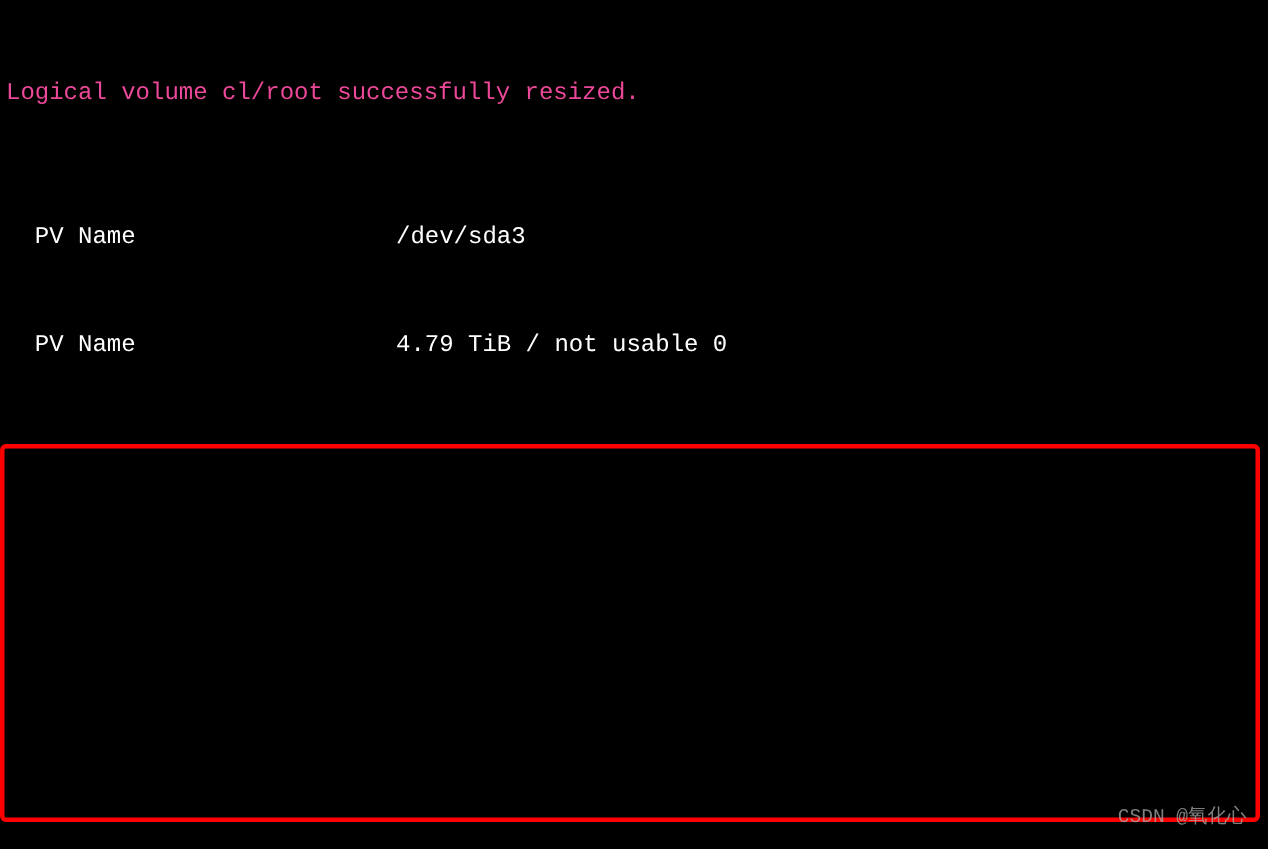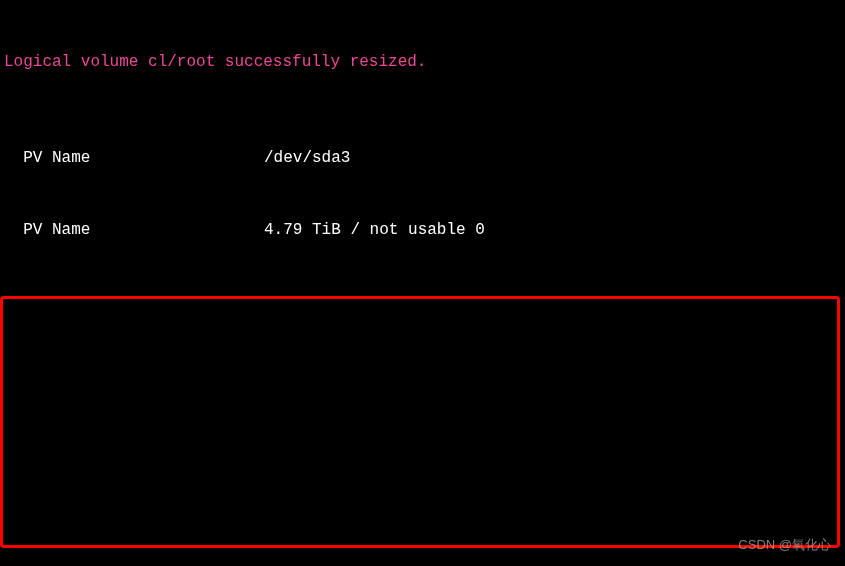--- a/index.html
+++ b/index.html
@@ -34,21 +34,21 @@
       top: 296px;
       width: 840px;
       height: 252px;
     }
     .watermark {
       position: absolute;
       right: 14px;
       bottom: 12px;
       color: #aaa;
       font-size: 13px;
-      font-family: Liberation Sans, sans-serif;
+      font-family: Liberation Mono, monospace;
       opacity: 0.75;
     }
     .row {
       white-space: pre;
     }
     .label-col {
       display: inline-block;
       width: 260px;
     }
   </style>

